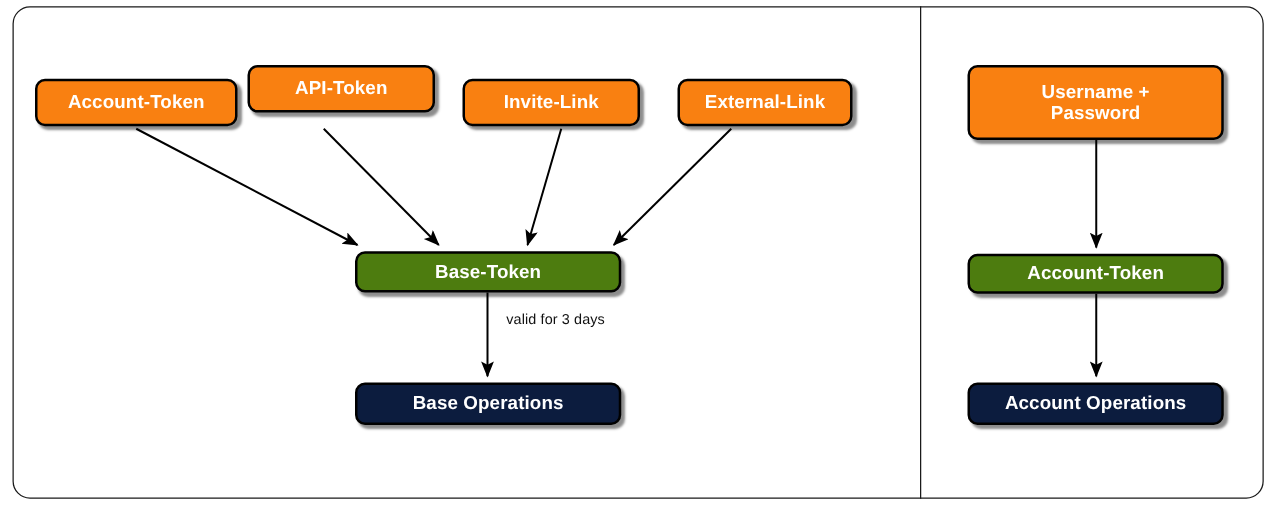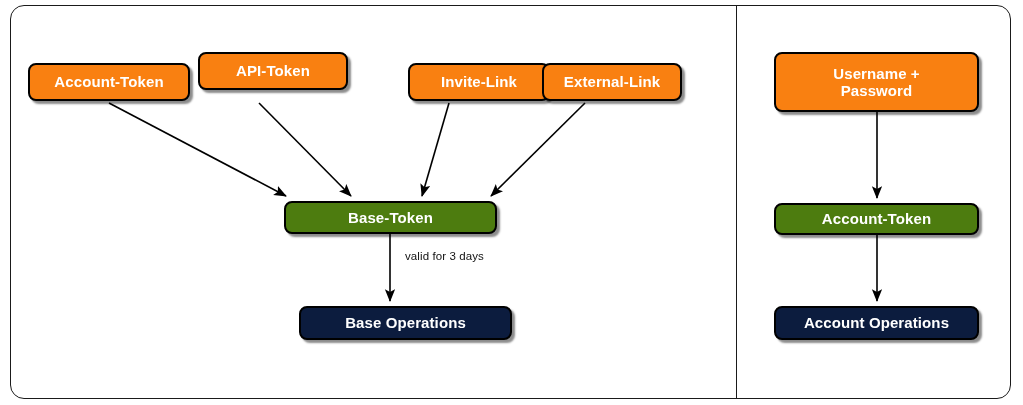--- a/index.html
+++ b/index.html
@@ -115,27 +115,27 @@
 
     <g>
       <line x1="877" y1="235" x2="877" y2="301" stroke="#000000" stroke-width="1.6" marker-end="url(#ah)"></line>
     </g>
   </svg>
 
   <div class="node orange" style="left: 28px; top: 63px; width: 162px; height: 38px;">Account-Token</div>
 
   <div class="node orange" style="left: 198px; top: 52px; width: 150px; height: 38px;">API-Token</div>
 
-  <div class="node orange" style="left: 370px; top: 63px; width: 142px; height: 38px; margin-left: 38px;">Invite-Link</div>
+  <div class="node orange" style="left: 370px; top: 63px; width: 142px; height: 38px;">Invite-Link</div>
 
   <div class="node orange" style="left: 542px; top: 63px; width: 140px; height: 38px;">External-Link</div>
 
   <div class="node blue" style="left: 284px; top: 201px; width: 213px; height: 33px;">Base-Token</div>
 
-  <div class="node navy" style="left: 299px; top: 306px; width: 213px; height: 34px;">Base Operations</div>
+  <div class="node navy" style="left: 284px; top: 306px; width: 213px; height: 34px;">Base Operations</div>
 
   <div class="edge-label" style="left: 405px; top: 250px;">valid for 3 days</div>
 
   <div class="node orange" style="left: 774px; top: 52px; width: 205px; height: 60px;">Username +<br>Password</div>
 
   <div class="node blue" style="left: 774px; top: 203px; width: 205px; height: 32px;">Account-Token</div>
 
   <div class="node navy" style="left: 774px; top: 306px; width: 205px; height: 34px;">Account Operations</div>
 
 </div>

